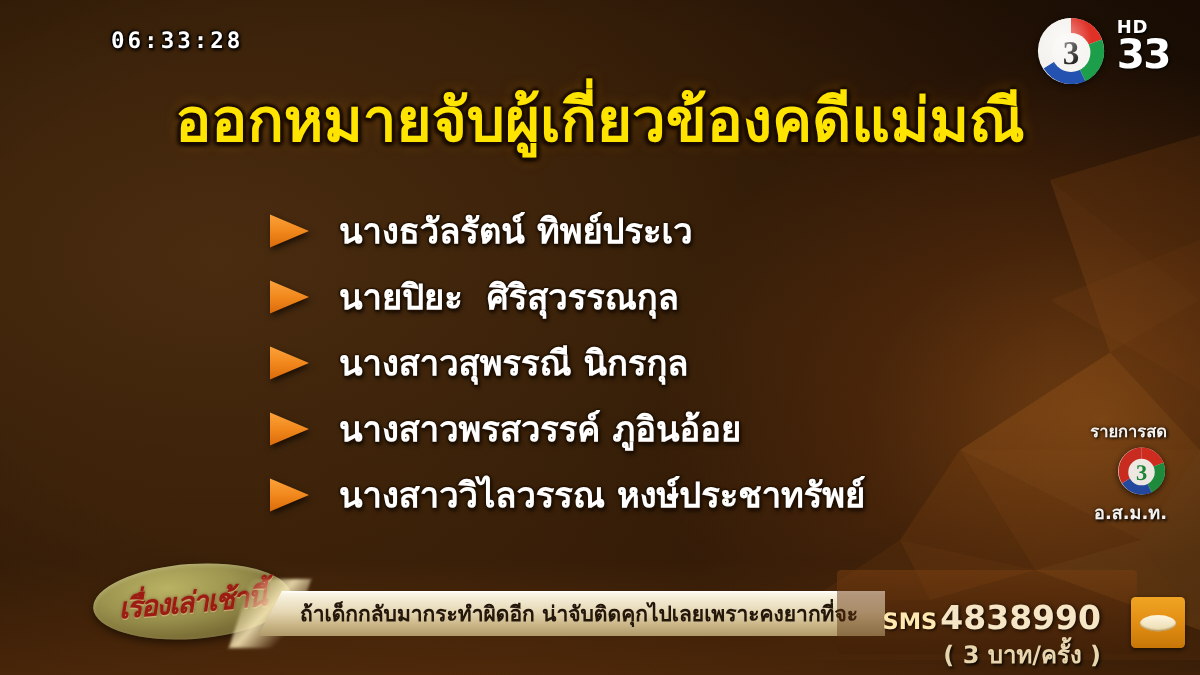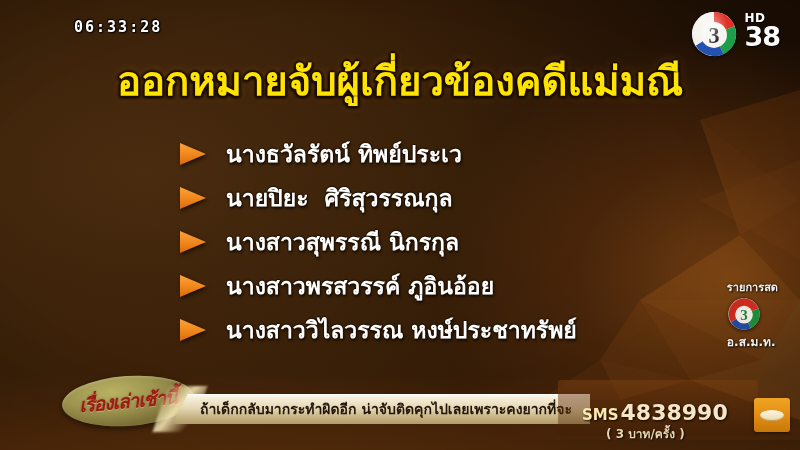--- a/index.html
+++ b/index.html
@@ -95,21 +95,21 @@
     letter-spacing:0px;
     text-shadow:
       1px 0 1px #221204, -1px 0 1px #221204, 0 1px 1px #221204, 0 -1px 1px #221204,
       1px 2px 3px rgba(0,0,0,.75);
     white-space:pre;
   }
 
   
   #live-wm {
     position:absolute; right:22px; top:278px;
-    display:flex; flex-direction:column; align-items:flex-start;
+    display:flex; flex-direction:column; align-items:flex-end;
     opacity:.93;
   }
   #live-label {
     font-size:11px; font-weight:700; color:#ffffff;
     text-shadow:1px 1px 2px rgba(0,0,0,.9), 0 0 3px rgba(0,0,0,.8);
     margin-bottom:1px;
   }
   #live-mark { width:34px; height:34px; filter:drop-shadow(0 1px 2px rgba(0,0,0,.7)); }
   #live-org {
     font-size:12px; font-weight:700; color:#ffffff; margin-top:1px;
@@ -166,36 +166,36 @@
     background:linear-gradient(120deg, rgba(255,245,210,0) 0%, rgba(255,240,190,.85) 45%, rgba(255,225,150,0) 85%);
     transform:skewX(-18deg);
     pointer-events:none;
     filter:blur(1px);
   }
 
   
   #sms {
     position:absolute; right:66px; bottom:22px;
     width:152px; height:40px;
-    display:flex; flex-direction:column; align-items:flex-start;
+    display:flex; flex-direction:column; align-items:flex-end;
   }
   #sms-line { display:flex; align-items:baseline; }
   #sms-label {
     font-size:15px; font-weight:700; color:#ffe9b0;
     text-shadow:1px 1px 2px rgba(0,0,0,.85);
     letter-spacing:0px;
   }
   #sms-number {
     font-size:22px; font-weight:700; color:#f6e6c6;
     margin-left:2px; letter-spacing:0px;
     text-shadow:1px 1px 3px rgba(0,0,0,.8);
     margin-top:12px;
   }
   #sms-rate {
-    font-size:12px; font-weight:700; color:#e8d6ae;
+    font-size:16px; font-weight:700; color:#e8d6ae;
     margin-left:24px; margin-top:-1px;
     text-shadow:1px 1px 2px rgba(0,0,0,.85);
   }
   
   #sms-plate {
     position:absolute; right:42px; bottom:14px;
     width:200px; height:56px;
     background:linear-gradient(to bottom, rgba(120,62,16,.55), rgba(60,28,6,.35));
     border-radius:3px;
     pointer-events:none;
@@ -257,21 +257,21 @@
       <path d="M50 4 A46 46 0 0 1 93 34 L50 50 Z" fill="#e03127"></path>
       <path d="M93 34 A46 46 0 0 1 70 92 L50 50 Z" fill="#1d9e4a"></path>
       <path d="M70 92 A46 46 0 0 1 12 74 L50 50 Z" fill="#2452b0"></path>
       <path d="M12 74 A46 46 0 0 1 50 4 L50 50 Z" fill="#f4f2ee"></path>
       <circle cx="50" cy="52" r="27" fill="#f7f5f1"></circle>
       <text x="50" y="68" text-anchor="middle" font-family="Liberation Serif, serif" font-size="46" font-weight="700" fill="#1a1a1a">3</text>
       <circle cx="50" cy="50" r="46" fill="url(#sphereShade)"></circle>
     </svg>
     <div id="ch-text">
       <span id="ch-hd">HD</span>
-      <span id="ch-num">38</span>
+      <span id="ch-num">33</span>
     </div>
   </div>
 
   <div id="headline">ออกหมายจับผู้เกี่ยวข้องคดีแม่มณี</div>
 
   <div id="name-list">
 
     <div class="name-row">
       <svg class="bullet" viewBox="0 0 30 26">
         <defs>

